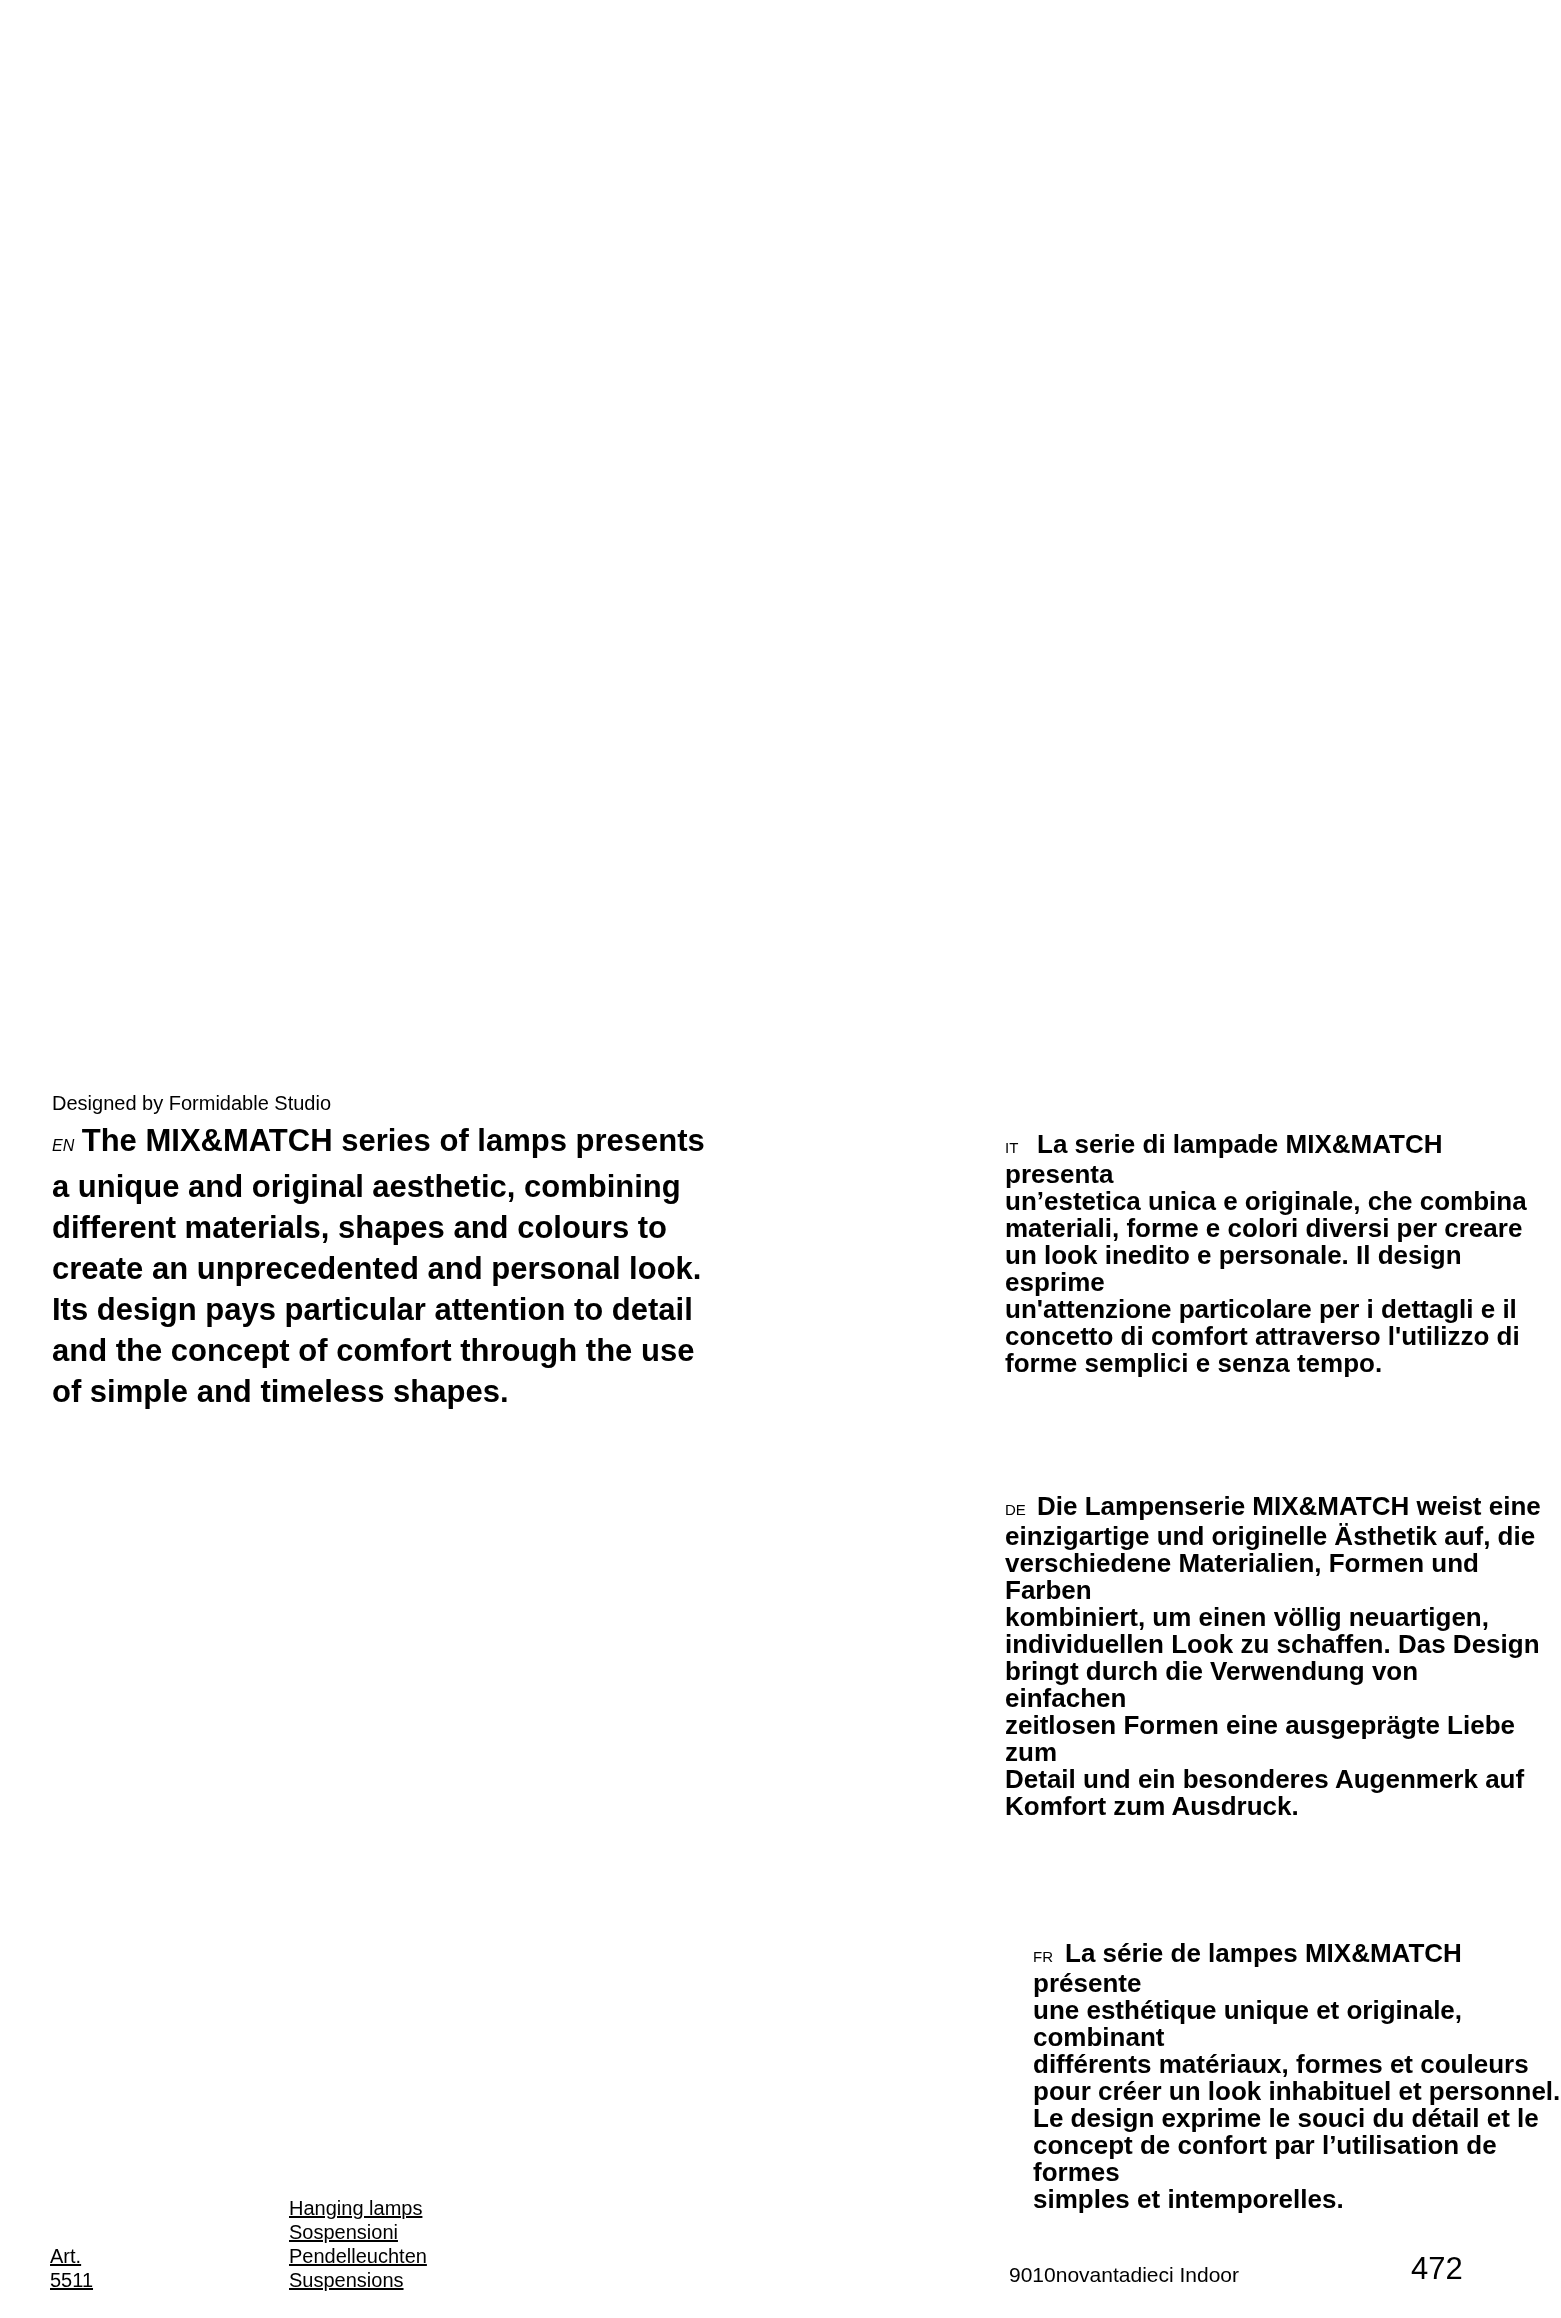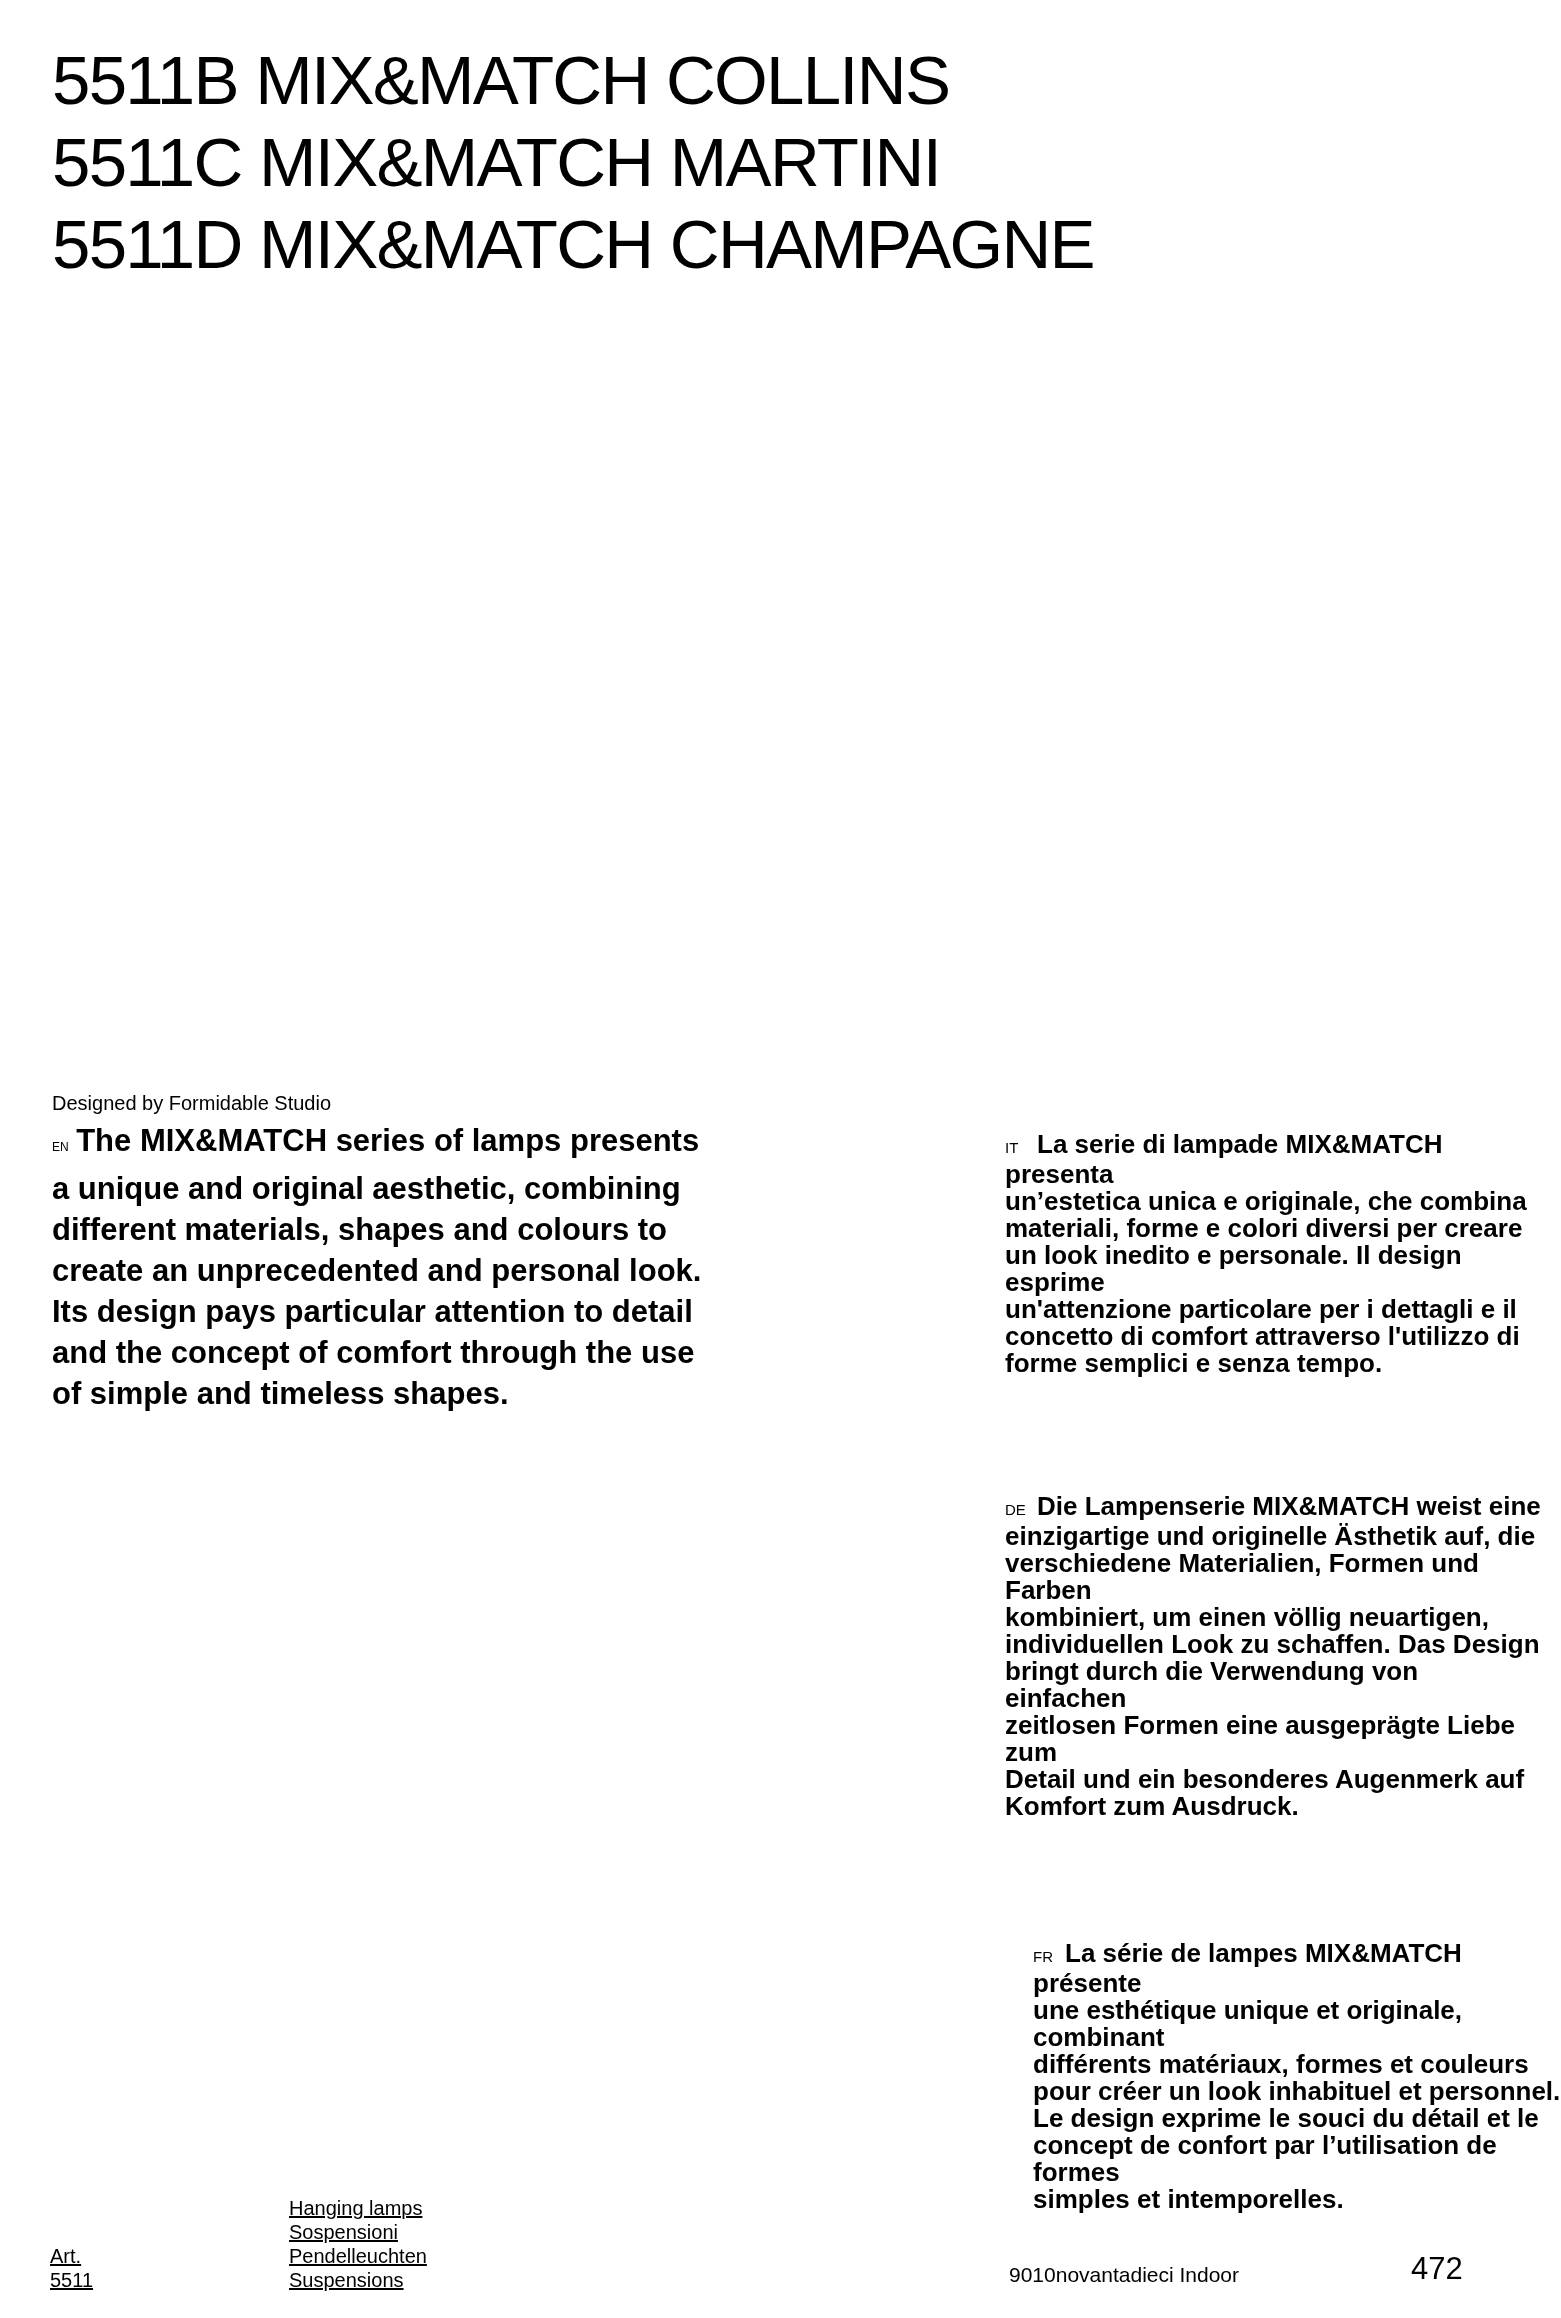--- a/index.html
+++ b/index.html
@@ -39,22 +39,23 @@
   .desc .lines { white-space: pre-line; font-weight: bold; }
 
   #desc-en {
     left: 52px;
     top: 1120px;
     width: 787px;
     font-size: 31px;
     line-height: 41px;
   }
   #desc-en .lang-label {
-    font-size: 12px;
+    font-size: 16px;
     margin-right: 7.5px;
+    font-style: italic;
   }
 
   .desc-right {
     left: 1005px;
     width: 537px;
     font-size: 26px;
     line-height: 27px;
   }
   .desc-right .lang-label {
     display: inline-block;
@@ -92,23 +93,20 @@
     top: 2251px;
     font-size: 31px;
     line-height: 35px;
   }
 </style>
 </head>
 <body>
 
 <div id="page">
 
-  <h1 id="title" class="abs" style="margin:0; font-weight:400;">5511B MIX&amp;MATCH COLLINS
-5511C MIX&amp;MATCH MARTINI
-5511D MIX&amp;MATCH CHAMPAGNE</h1>
 
   <div id="designed-by" class="abs">Designed by Formidable Studio</div>
 
   <div id="desc-en" class="abs desc">
     <span class="lang-label">EN</span><span class="lines">The MIX&amp;MATCH series of lamps presents
 a unique and original aesthetic, combining
 different materials, shapes and colours to
 create an unprecedented and personal look.
 Its design pays particular attention to detail
 and the concept of comfort through the use

